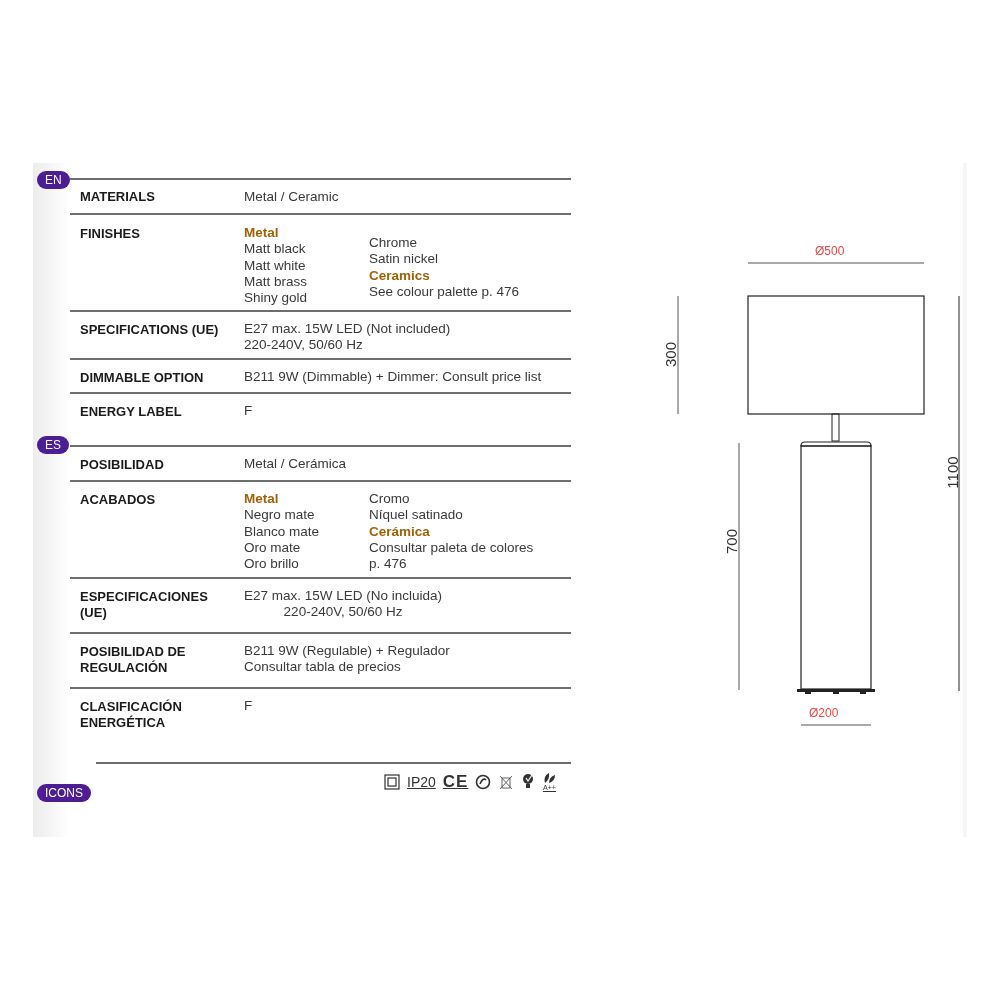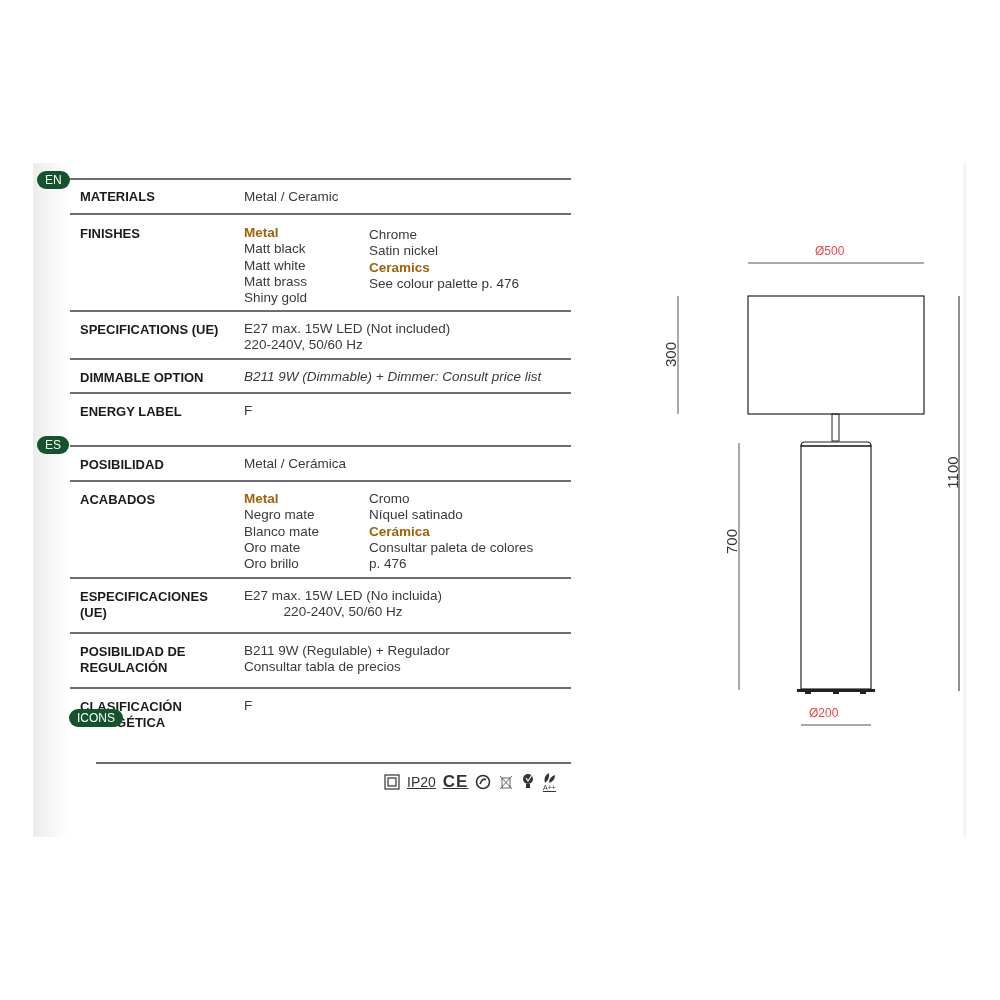--- a/index.html
+++ b/index.html
@@ -2,21 +2,21 @@
 <html><head>
 <meta charset="utf-8">
 <style>
   html, body { margin:0; padding:0; background:#ffffff; }
   body { width:1000px; height:1000px; position:relative; overflow:hidden;
          font-family:"Liberation Sans", "DejaVu Sans", sans-serif; color:#222; }
   .leftstrip { position:absolute; left:33px; top:163px; width:36px; height:674px;
                background:linear-gradient(to right,#ececec,#ffffff); }
   .rightstrip { position:absolute; left:963px; top:163px; width:4px; height:674px; background:#f6f6f6; }
 
-  .pill { position:absolute; height:18px; line-height:18px; background:#14532d; color:#fff;
+  .pill { position:absolute; height:18px; line-height:18px; background:#4c1d95; color:#fff;
           border-radius:10px; font-size:12px; padding:0 8px; text-align:center; }
   .secline { position:absolute; height:2px; background:#6e6e6e; }
   .rowline { position:absolute; left:70px; width:501px; height:2px; background:#6e6e6e; }
 
   .label { position:absolute; left:80px; font-weight:bold; font-size:13px; color:#1b1b1b; line-height:16px; width:160px; }
   .val { position:absolute; font-size:13.5px; color:#3a3a3a; line-height:16.3px; white-space:nowrap; }
   .val b { color:#a16207;margin-top:25px; }
   .col1 { left:244px; }
   .col2 { left:369px; }
 
@@ -40,37 +40,37 @@
 <div class="rowline" style="top:213px;"></div>
 
 <div class="label" style="top:226px;">FINISHES</div>
 <div class="val col1" style="top:225px;">
   <div><b>Metal</b></div>
   <div>Matt black</div>
   <div>Matt white</div>
   <div>Matt brass</div>
   <div>Shiny gold</div>
 </div>
-<div class="val col2" style="top:227px;">
+<div class="val col2" style="top:235px;">
   <div>Chrome</div>
   <div>Satin nickel</div>
   <div><b>Ceramics</b></div>
   <div>See colour palette p. 476</div>
 </div>
 <div class="rowline" style="top:310px;"></div>
 
 <div class="label" style="top:322px;width:170px;">SPECIFICATIONS (UE)</div>
 <div class="val col1" style="top:321px;">
   <div>E27 max. 15W LED (Not included)</div>
   <div>220-240V, 50/60 Hz</div>
 </div>
 <div class="rowline" style="top:358px;"></div>
 
 <div class="label" style="top:370px;">DIMMABLE OPTION</div>
-<div class="val col1" style="top:369px;font-style:italic;">B211 9W (Dimmable) + Dimmer: Consult price list</div>
+<div class="val col1" style="top:369px;">B211 9W (Dimmable) + Dimmer: Consult price list</div>
 <div class="rowline" style="top:392px;"></div>
 
 <div class="label" style="top:404px;">ENERGY LABEL</div>
 <div class="val col1" style="top:403px;">F</div>
 
 <div class="pill" style="left:37px;top:436px;">ES</div>
 <div class="secline" style="left:70px;top:445px;width:501px;"></div>
 
 <div class="label" style="top:457px;">POSIBILIDAD</div>
 <div class="val col1" style="top:456px;">Metal / Cerámica</div>
@@ -112,21 +112,21 @@
   <div>Consultar tabla de precios</div>
 </div>
 <div class="rowline" style="top:687px;"></div>
 
 <div class="label" style="top:699px;">
   <div>CLASIFICACIÓN</div>
   <div>ENERGÉTICA</div>
 </div>
 <div class="val col1" style="top:698px;">F</div>
 
-<div class="pill" style="left:37px;top:709px;margin-left:32px;">ICONS</div>
+<div class="pill" style="left:37px;top:784px;">ICONS</div>
 <div class="secline" style="left:96px;top:762px;width:475px;"></div>
 
 <div class="icons">
   <span>
     <svg width="16" height="16">
         <rect x="1" y="1" width="14" height="14" fill="none" stroke="#333" stroke-width="1.2"></rect>
         <rect x="4" y="4" width="8" height="8" fill="none" stroke="#333" stroke-width="1.2"></rect>
       </svg>
   </span>
   <span style="font-size:14px;">IP20</span>

